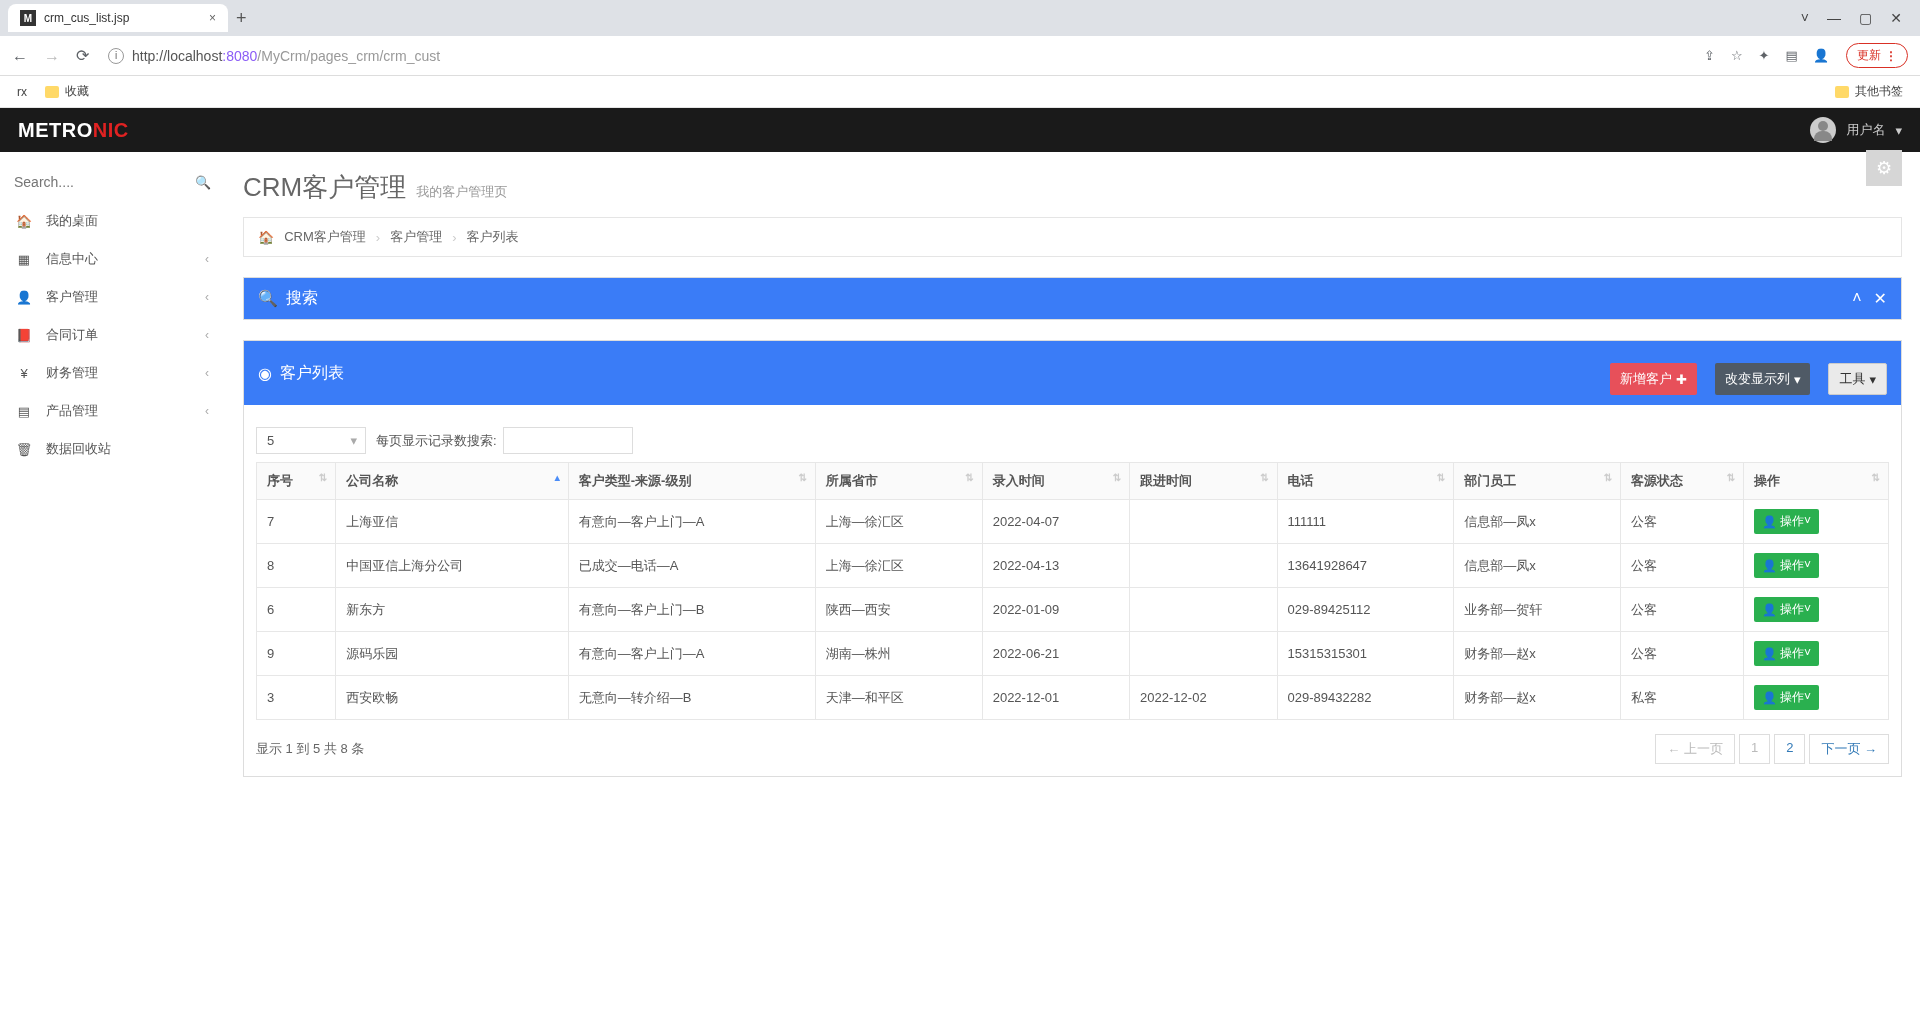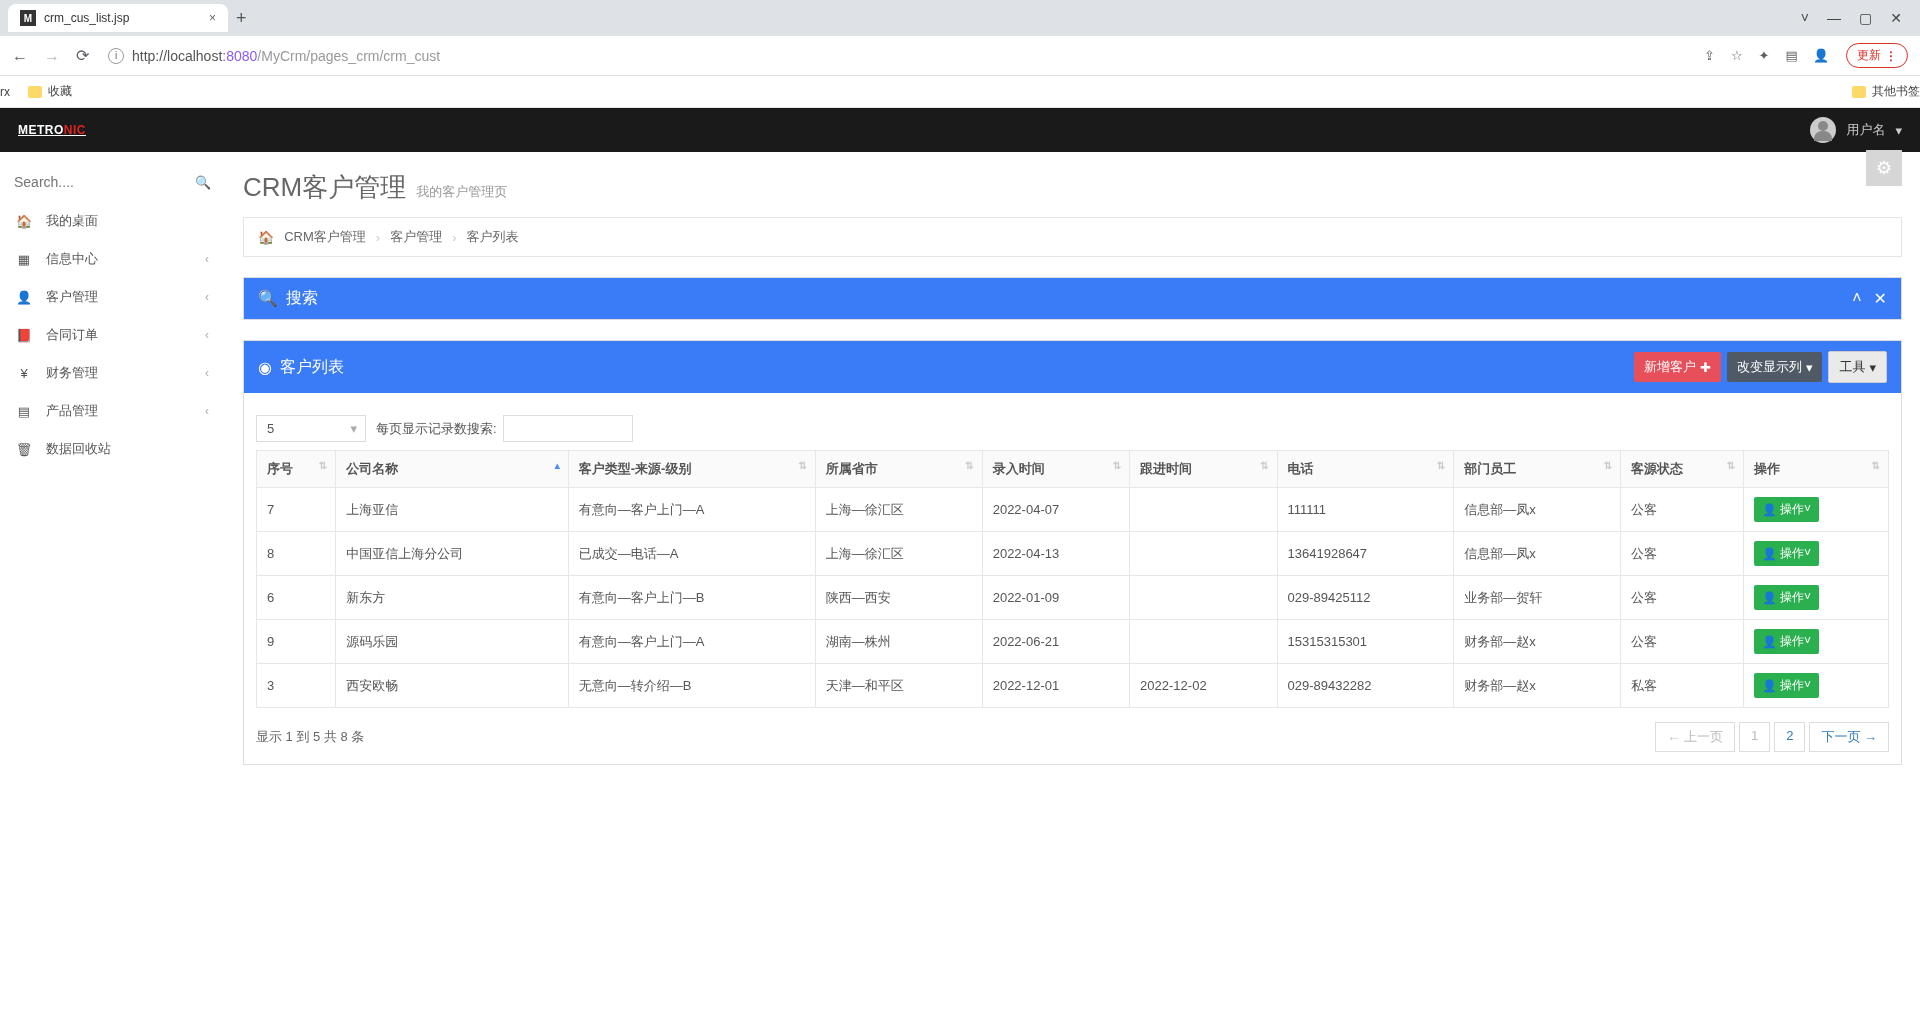--- a/index.html
+++ b/index.html
@@ -12,28 +12,28 @@
 .tab .favicon { width: 16px; height: 16px; background: #333; color: #fff; display: flex; align-items: center; justify-content: center; font-size: 10px; font-weight: bold; }
 .tab .tab-close { color: #666; cursor: pointer; margin-left: auto; }
 .tab-add { margin-left: 8px; color: #555; font-size: 18px; cursor: pointer; }
 .window-controls { margin-left: auto; display: flex; gap: 18px; color: #444; font-size: 14px; padding-right: 10px; }
 .addr-bar { display: flex; align-items: center; background: #fff; height: 40px; padding: 0 12px; gap: 14px; border-bottom: 1px solid #ddd; }
 .addr-bar .nav-icn { color: #5f6368; width: 18px; cursor: pointer; font-size: 16px; }
 .addr-bar .url-box { flex: 1; display: flex; align-items: center; gap: 8px; font-size: 14px; color: #555; }
 .addr-bar .url-box .info-icn { border: 1px solid #999; border-radius: 50%; width: 16px; height: 16px; display: flex; align-items: center; justify-content: center; font-size: 10px; color: #666; }
 .addr-bar .right-icons { display: flex; align-items: center; gap: 16px; color: #5f6368; }
 .update-btn { border: 1px solid #d93025; color: #d93025; border-radius: 14px; padding: 3px 10px; font-size: 12px; display: flex; align-items: center; gap: 4px; }
-.bookmark-bar { display: flex; align-items: center; height: 32px; padding: 0 0; gap: 18px; background: #fff; font-size: 12px; color: #444; border-bottom: 1px solid #e5e5e5; }
+.bookmark-bar { display: flex; align-items: center; height: 32px; padding: 0 17px; gap: 18px; background: #fff; font-size: 12px; color: #444; border-bottom: 1px solid #e5e5e5; }
 .bm-item { display: flex; align-items: center; gap: 6px; }
 .bm-folder { width: 14px; height: 12px; background: #ffd968; border-radius: 2px; }
 .bm-right { margin-left: auto; }
 
 
 .app-header { background: #1a1a1a; color: #fff; height: 44px; display: flex; align-items: center; padding: 0 18px; }
-.logo { font-size: 12px; font-weight: bold; letter-spacing: 0.5px; text-decoration: underline; }
+.logo { font-size: 20px; font-weight: bold; letter-spacing: 0.5px; }
 .logo .logo-accent { color: #e02222; }
 .user-area { margin-left: auto; display: flex; align-items: center; gap: 10px; color: #ccc; font-size: 13px; cursor: pointer; }
 .user-avatar { width: 26px; height: 26px; background: #ccc; border-radius: 50%; position: relative; }
 .user-avatar::before { content: ""; position: absolute; width: 10px; height: 10px; background: #888; border-radius: 50%; top: 4px; left: 8px; }
 .user-avatar::after { content: ""; position: absolute; width: 18px; height: 10px; background: #888; border-radius: 8px 8px 0 0; bottom: 2px; left: 4px; }
 
 
 .layout { display: flex; }
 .sidebar { width: 225px; padding: 22px 0; }
 .search-box { display: flex; align-items: center; padding: 0 14px 12px; }
@@ -53,21 +53,21 @@
 .breadcrumb .sep { color: #ccc; }
 .breadcrumb a { color: #666; text-decoration: none; }
 
 .panel { margin-bottom: 20px; border: 1px solid #ddd; }
 .panel-head { background: #3a7cf7; color: #fff; padding: 10px 14px; display: flex; align-items: center; gap: 8px; font-size: 16px; }
 .panel-head .tools { margin-left: auto; display: flex; gap: 12px; }
 .panel-head .tools span { cursor: pointer; }
 
 .panel-body { background: #fff; padding: 12px; }
 
-.list-toolbar { display: flex; align-items: center; gap: 6px; }
+.list-toolbar { display: flex; gap: 18px; margin-top: 12px; }
 .btn { border: none; padding: 6px 10px; font-size: 13px; cursor: pointer; display: inline-flex; align-items: center; gap: 4px; border-radius: 2px; }
 .btn-red { background: #e7505a; color: #fff; }
 .btn-grey { background: #4f5a66; color: #fff; }
 .btn-light { background: #eaeaea; color: #333; border: 1px solid #ccc; }
 
 .dt-top { display: flex; align-items: center; margin: 10px 0 8px; }
 .page-size { border: 1px solid #ddd; padding: 5px 26px 5px 10px; background: #fff; position: relative; width: 110px; color: #555; }
 .page-size::after { content: "▾"; position: absolute; right: 8px; color: #aaa; }
 .dt-top .lbl { margin-left: 10px; color: #555; }
 .watermark { flex: 1; text-align: center; color: #d40000; font-size: 26px; font-weight: bold; font-family: SimSun, serif; }

